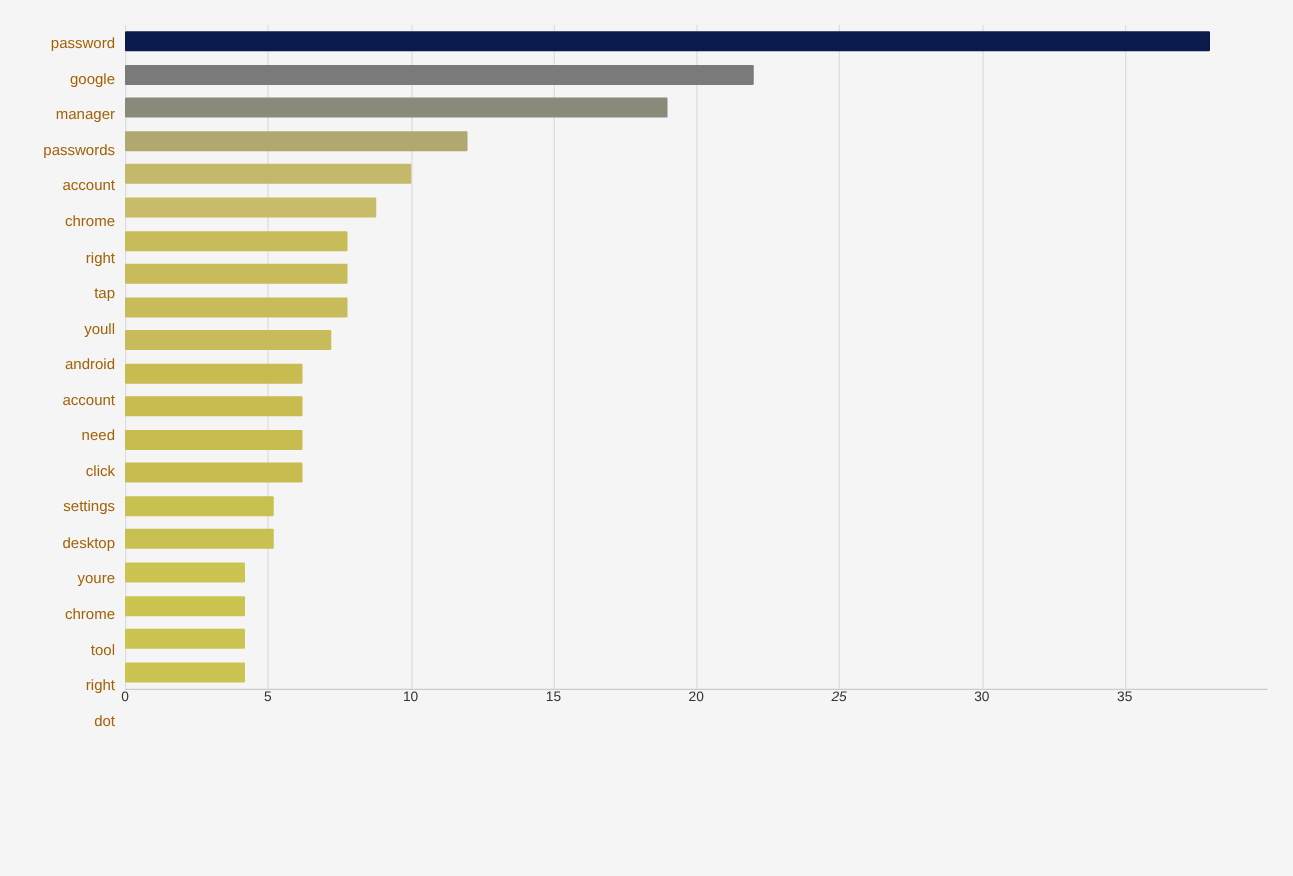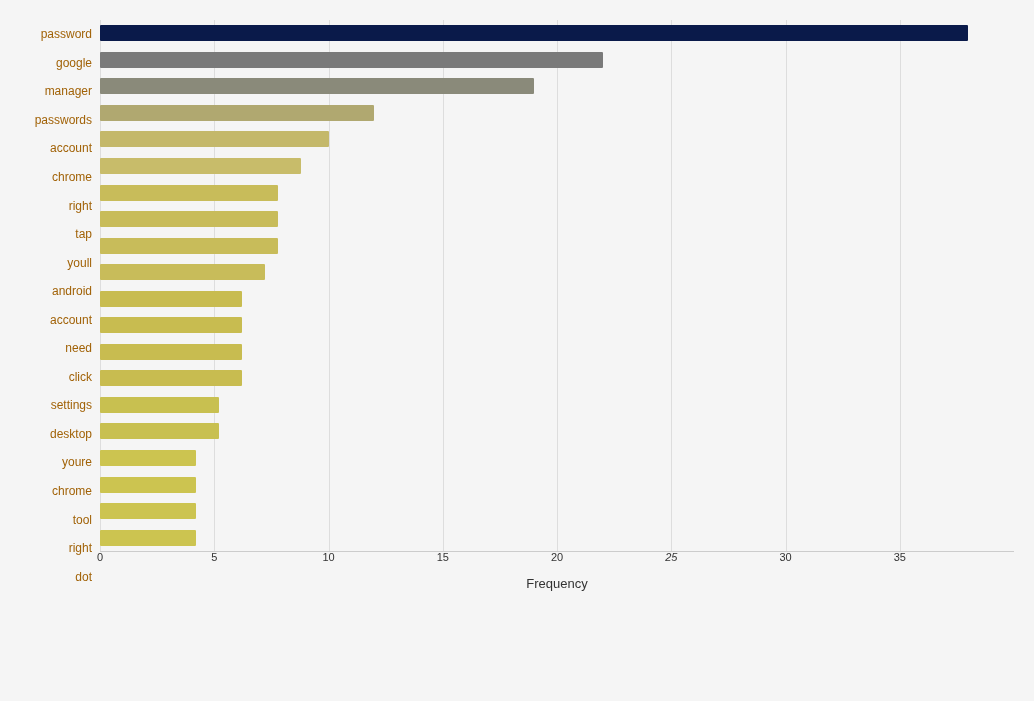--- a/index.html
+++ b/index.html
@@ -216,17 +216,16 @@
         <div style="position:relative; height:20px;" id="x-tick-container">
             <span class="x-tick" style="left: 0%;">0</span>
             <span class="x-tick" style="left: 12.5%;">5</span>
             <span class="x-tick" style="left: 25%;">10</span>
             <span class="x-tick" style="left: 37.5%;">15</span>
             <span class="x-tick" style="left: 50%;">20</span>
             <span class="x-tick" style="left: 62.5%; font-style: italic;">25</span>
             <span class="x-tick" style="left: 75%;">30</span>
             <span class="x-tick" style="left: 87.5%; text-align: center;">35</span>
           </div>
-        <div class="x-axis-label">Frequency</div>
       </div>
     </div>
   </div>
 </div>
 
 </body></html>

